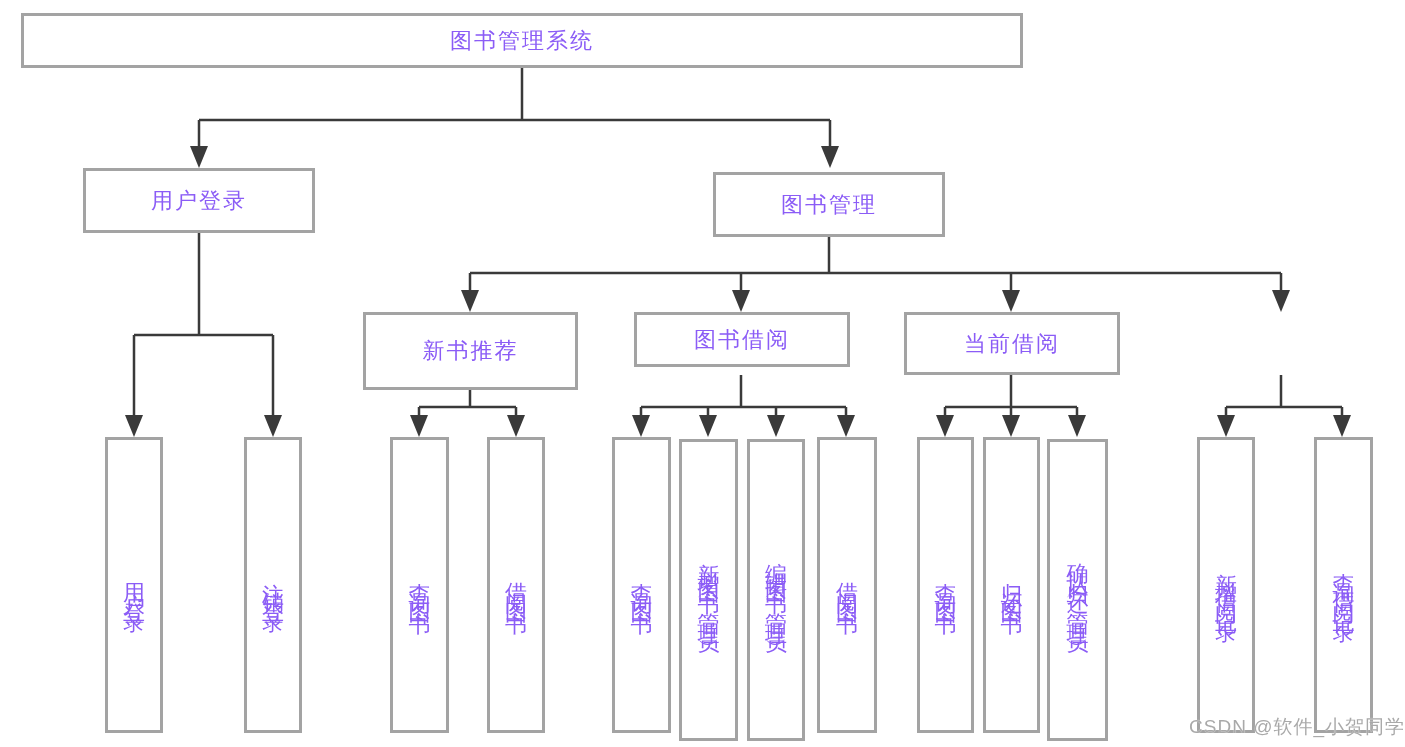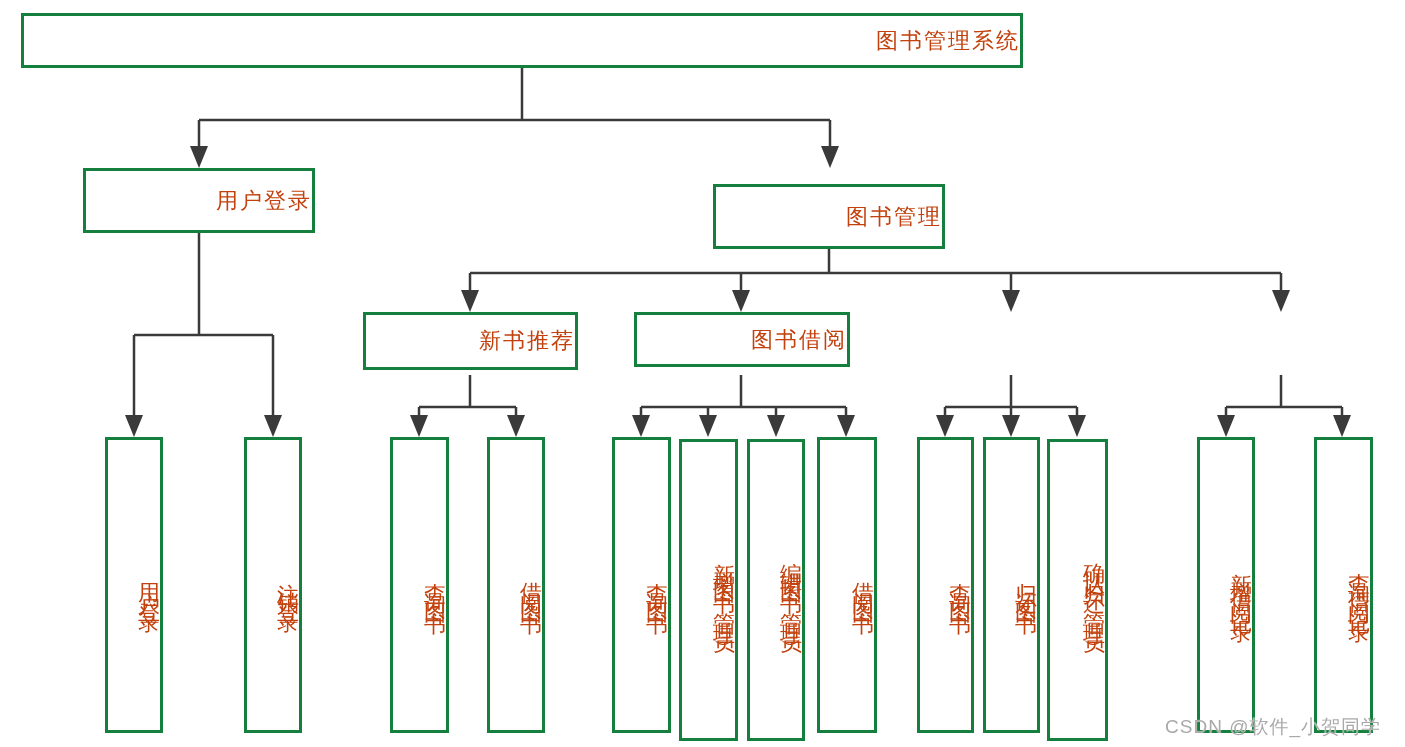--- a/index.html
+++ b/index.html
@@ -6,33 +6,33 @@
   #canvas{
     position:relative;
     width:1405px;height:747px;
     background:#ffffff;
     font-family:"Liberation Sans","DejaVu Sans",sans-serif;
     overflow:hidden;
   }
   #wires{position:absolute;left:0;top:0;width:1405px;height:747px;}
   .node{
     position:absolute;box-sizing:border-box;
-    border:3px solid #15803d;background:#ffffff;
-    display:flex;align-items:center;justify-content:flex-end;
-    font-size:22px;color:#c2410c;letter-spacing:2px;
+    border:3px solid #a3a3a3;background:#ffffff;
+    display:flex;align-items:center;justify-content:center;
+    font-size:22px;color:#8b5cf6;letter-spacing:2px;
     text-align:center;line-height:1;
   }
   .vert span{
     writing-mode:vertical-rl;
     text-orientation:mixed;
     letter-spacing:10px;
     white-space:nowrap;
   }
   #watermark{
-    position:absolute;right:24px;top:714px;
+    position:absolute;right:0;top:714px;
     font-size:19px;color:#a9a9a9;letter-spacing:1px;
     text-shadow:0 0 1px #ffffff;
   }
 </style>
 </head>
 <body>
 
 <div id="canvas">
 
   <svg id="wires" viewBox="0 0 1405 747">
@@ -71,29 +71,32 @@
     </g>
   </svg>
 
   <div class="node" style="left:21px;top:13px;width:1002px;height:55px">
     <span>图书管理系统</span>
   </div>
 
   <div class="node" style="left:83px;top:168px;width:232px;height:65px">
     <span>用户登录</span>
   </div>
-  <div class="node" style="left:713px;top:184px;width:232px;height:65px">
+  <div class="node" style="left:713px;top:172px;width:232px;height:65px">
     <span>图书管理</span>
   </div>
 
-  <div class="node" style="left:363px;top:312px;width:215px;height:58px">
+  <div class="node" style="left:363px;top:312px;width:215px;height:78px">
     <span>新书推荐</span>
   </div>
   <div class="node" style="left:634px;top:312px;width:216px;height:55px">
     <span>图书借阅</span>
+  </div>
+  <div class="node" style="left:904px;top:312px;width:216px;height:63px">
+    <span>当前借阅</span>
   </div>
 
   <div class="node vert" style="left:105px;top:437px;width:58px;height:296px">
     <span>用户登录</span>
   </div>
   <div class="node vert" style="left:244px;top:437px;width:58px;height:296px">
     <span>注销登录</span>
   </div>
 
   <div class="node vert" style="left:390px;top:437px;width:59px;height:296px">

